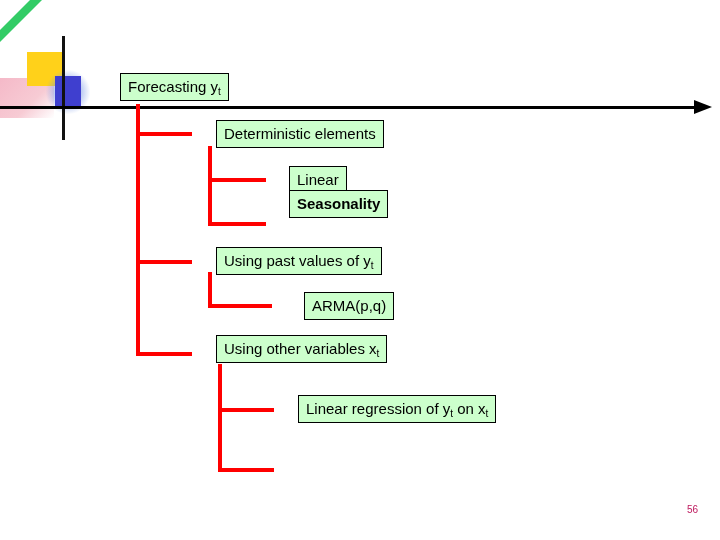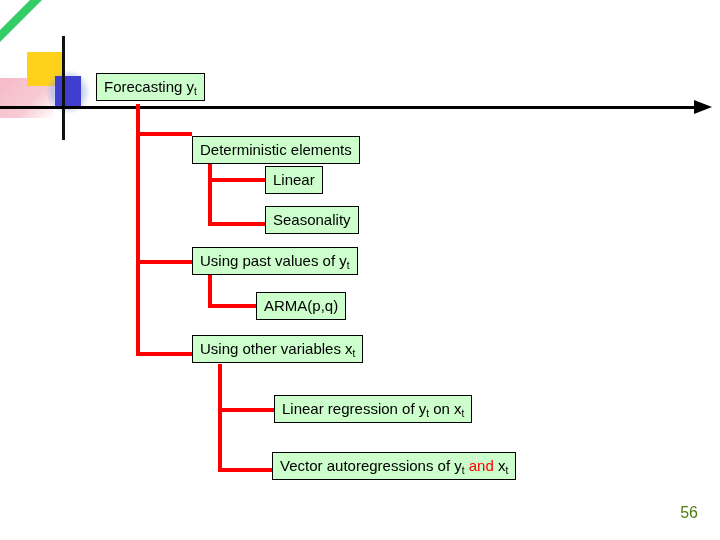--- a/index.html
+++ b/index.html
@@ -90,35 +90,36 @@
   .node {
     position: absolute;
     background: #ccffcc;
     border: 1px solid #000000;
     box-sizing: border-box;
     font-size: 15px;
     color: #000000;
     line-height: 1;
     padding: 5px 7px 6px 7px;
     white-space: nowrap;
+    margin-left: 24px;
   }
   .node sub {
     font-size: 10px;
     vertical-align: baseline;
     position: relative;
     top: 3px;
   }
   .red-word { color: #ff0000; }
 
   .page-number {
     position: absolute;
     right: 22px;
     top: 504px;
-    font-size: 16px;
-    color: #4d7c0f;
+    font-size: 10px;
+    color: #be185d;
   }
 </style>
 </head>
 <body>
 
 <div id="slide">
 
   <div class="deco deco-pink"></div>
   <div class="deco deco-yellow"></div>
   <div class="deco deco-blue-blur"></div>
@@ -143,47 +144,44 @@
   <div class="conn conn-h" style="left:208px; top:304px; width:64px;"></div>
 
   <div class="conn conn-v" style="left:218px; top:364px; height:108px;"></div>
   <div class="conn conn-h" style="left:218px; top:408px; width:56px;"></div>
   <div class="conn conn-h" style="left:218px; top:468px; width:56px;"></div>
 
   <div class="node" style="left:96px; top:73px;">
     <span>Forecasting y</span><sub>t</sub>
   </div>
 
-  <div class="node" style="left:192px; top:136px;">
+  <div class="node" style="left:192px; top:120px;">
     <span>Deterministic elements</span>
   </div>
 
   <div class="node" style="left:265px; top:166px;">
     <span>Linear</span>
   </div>
 
-  <div class="node" style="left:265px; top:206px;">
+  <div class="node" style="left:265px; top:190px;font-weight:bold;">
     <span>Seasonality</span>
   </div>
 
   <div class="node" style="left:192px; top:247px;text-align:center;">
     <span>Using past values of y</span><sub>t</sub>
   </div>
 
-  <div class="node" style="left:256px; top:292px;">
+  <div class="node" style="left:280px; top:292px;">
     <span>ARMA(p,q)</span>
   </div>
 
   <div class="node" style="left:192px; top:335px;">
     <span>Using other variables x</span><sub>t</sub>
   </div>
 
   <div class="node" style="left:274px; top:395px;">
     <span>Linear regression of y</span><sub>t</sub><span> on x</span><sub>t</sub>
   </div>
 
-  <div class="node" style="left:272px; top:452px;">
-    <span>Vector autoregressions of y</span><sub>t</sub><span class="red-word"> and </span><span>x</span><sub>t</sub>
-  </div>
 
   <div class="page-number">56</div>
 
 </div>
 
 </body></html>

